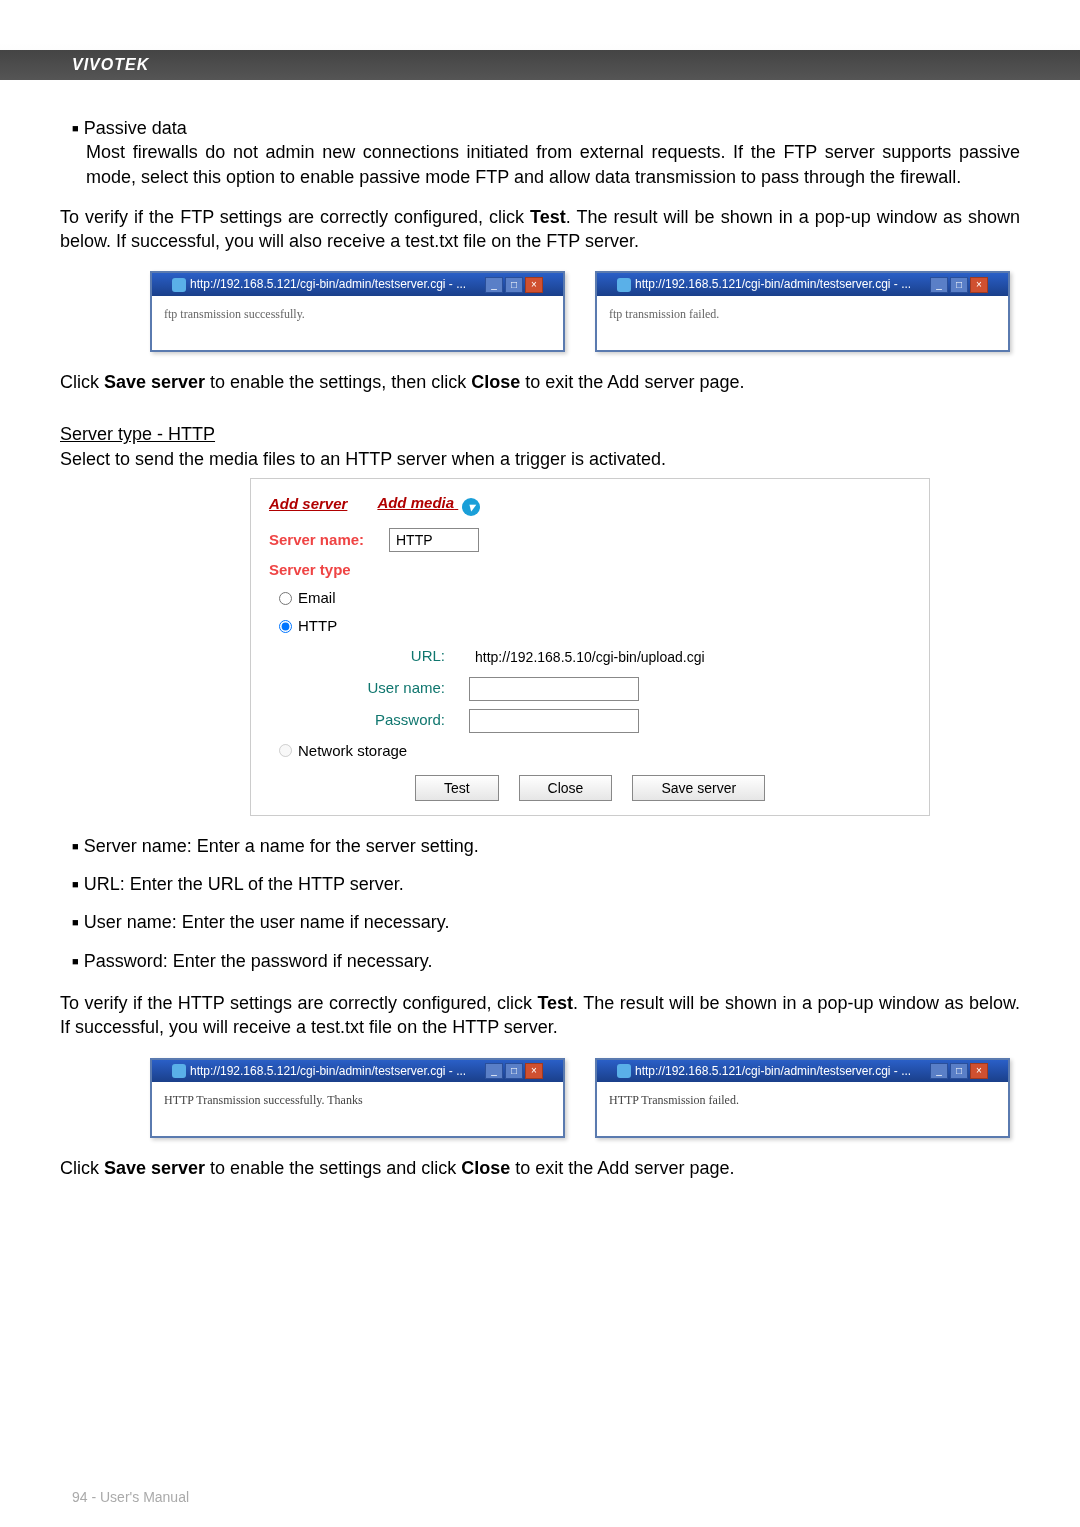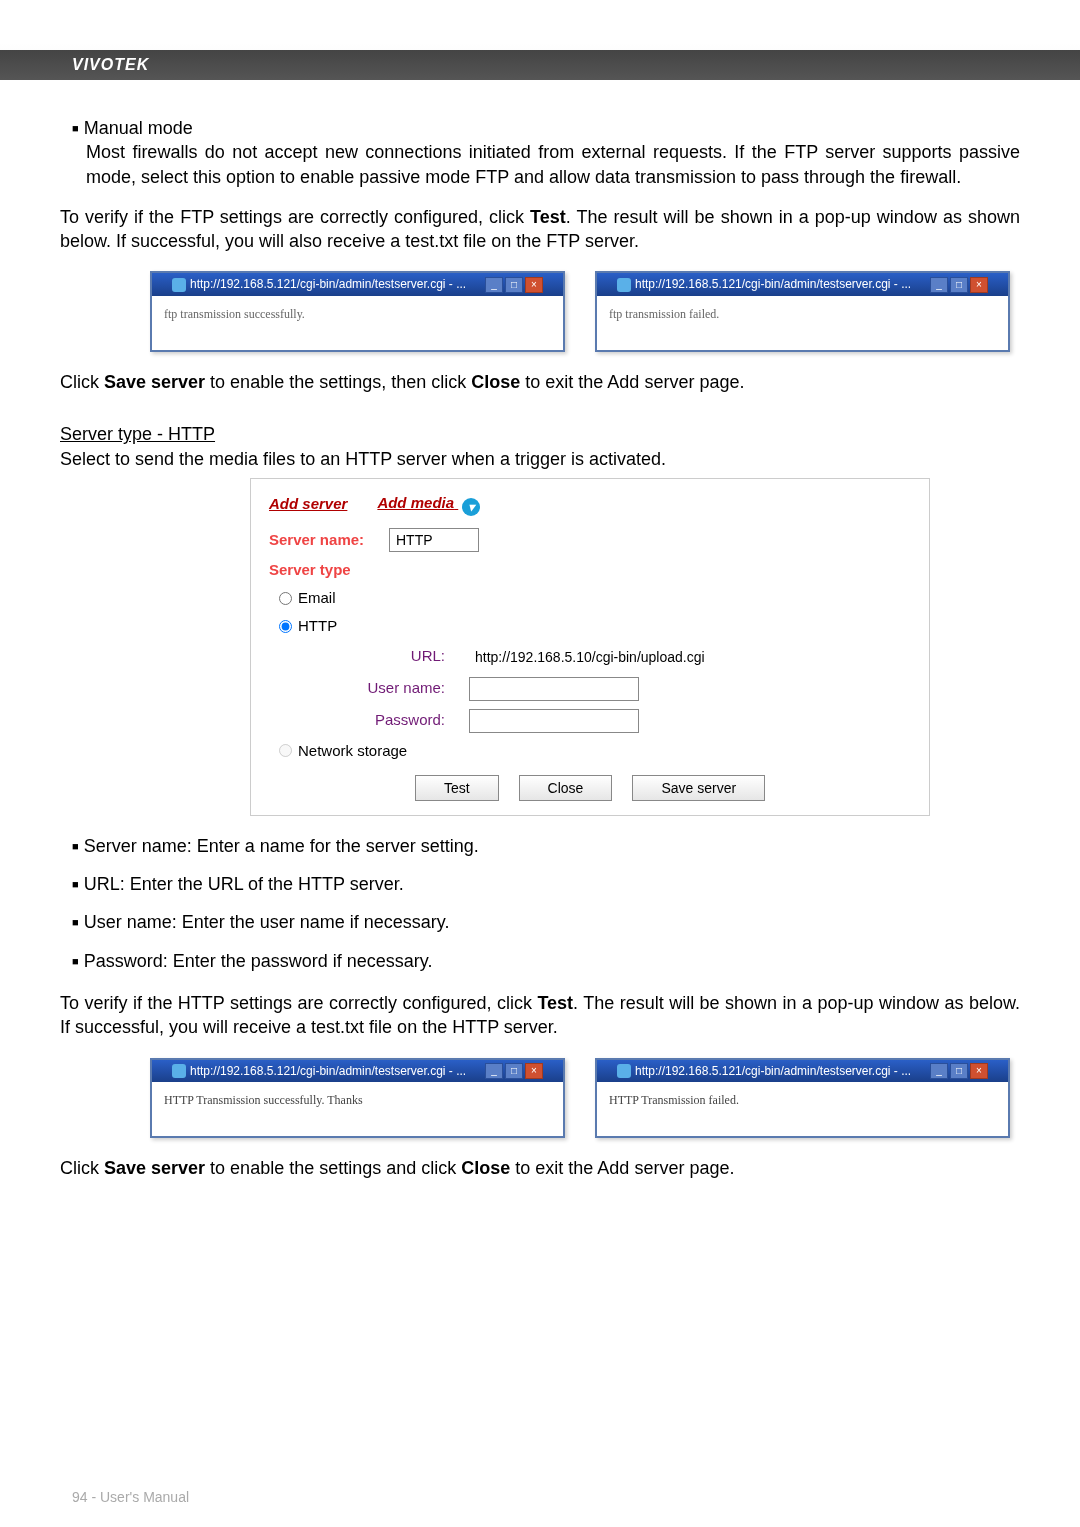--- a/index.html
+++ b/index.html
@@ -24,21 +24,21 @@
   .popup-body { padding: 10px 12px 28px 12px; font-family: "Times New Roman", serif; font-size: 12px; color: #444; }
   .popup.blur .popup-title { filter: blur(.7px); }
   .popup.blur .popup-body { filter: blur(.7px); color: #666; }
   .h3line { text-decoration: underline; margin-top: 28px; margin-bottom: 1px; }
   .panel { width: 680px; margin: 6px auto 18px 190px; border: 1px solid #ccc; background: #fff; padding: 14px 18px 14px 18px; font-size: 15px; }
   .tabs { display: flex; gap: 30px; margin-bottom: 12px; align-items: center; }
   .tab { color: #b00000; font-weight: bold; text-decoration: underline; font-size: 15px; font-style: italic; }
   .tab .dn { width: 18px; height: 18px; border-radius: 50%; background: #1a9fd8; color: #fff; display: inline-flex; align-items: center; justify-content: center; font-size: 12px; margin-left: 4px; vertical-align: -3px; }
   .row { display: flex; align-items: center; margin: 8px 0; }
   .lbl { color: #ef4444; font-weight: bold; }
-  .field-label { width: 140px; text-align: right; padding-right: 24px; color: #701a75; }
+  .field-label { width: 140px; text-align: right; padding-right: 24px; color: #0f766e; }
   .field-label.sm { width: 170px; }
   .tinput { border: 1px solid #888; height: 24px; padding: 2px 6px; font-size: 14px; width: 250px; }
   .radio { margin-right: 6px; margin-left: 10px; }
   .sub { margin-left: 30px; }
   .btnrow { display: flex; gap: 20px; justify-content: center; margin-top: 14px; }
   .btn { border: 1px solid #888; background: linear-gradient(#fff,#e6e6e6); padding: 4px 28px; font-size: 14px; cursor: pointer; }
   .bullets { margin: 8px 0 18px 0; }
   .bullets .bullet-line { margin-bottom: 14px; }
   .footer { position: absolute; bottom: 22px; left: 72px; color: #aaa; font-size: 14px; }
 </style>
@@ -48,23 +48,23 @@
 <div class="page">
   <div class="header-bar">
     <div class="header-stripe">
       <div class="brand-text">VIVOTEK</div>
     </div>
   </div>
 
   <div class="content">
 
     <div class="bullet-line">
-      <span class="sq">■</span><span>Manual mode</span>
-    </div>
-    <div class="indent">Most firewalls do not accept new connections initiated from external requests. If the FTP server supports passive mode, select this option to enable passive mode FTP and allow data transmission to pass through the firewall.</div>
+      <span class="sq">■</span><span>Passive data</span>
+    </div>
+    <div class="indent">Most firewalls do not admin new connections initiated from external requests. If the FTP server supports passive mode, select this option to enable passive mode FTP and allow data transmission to pass through the firewall.</div>
 
     <p class="para" style="margin-top:16px;">
       <span>To verify if the FTP settings are correctly configured, click </span><b>Test</b><span>. The result will be shown in a pop-up window as shown below. If successful, you will also receive a test.txt file on the FTP server.</span>
     </p>
 
     <div class="popups">
       <div class="popup blur">
         <div class="popup-title">
           <span class="t">
               <span class="ie-icon"></span>

